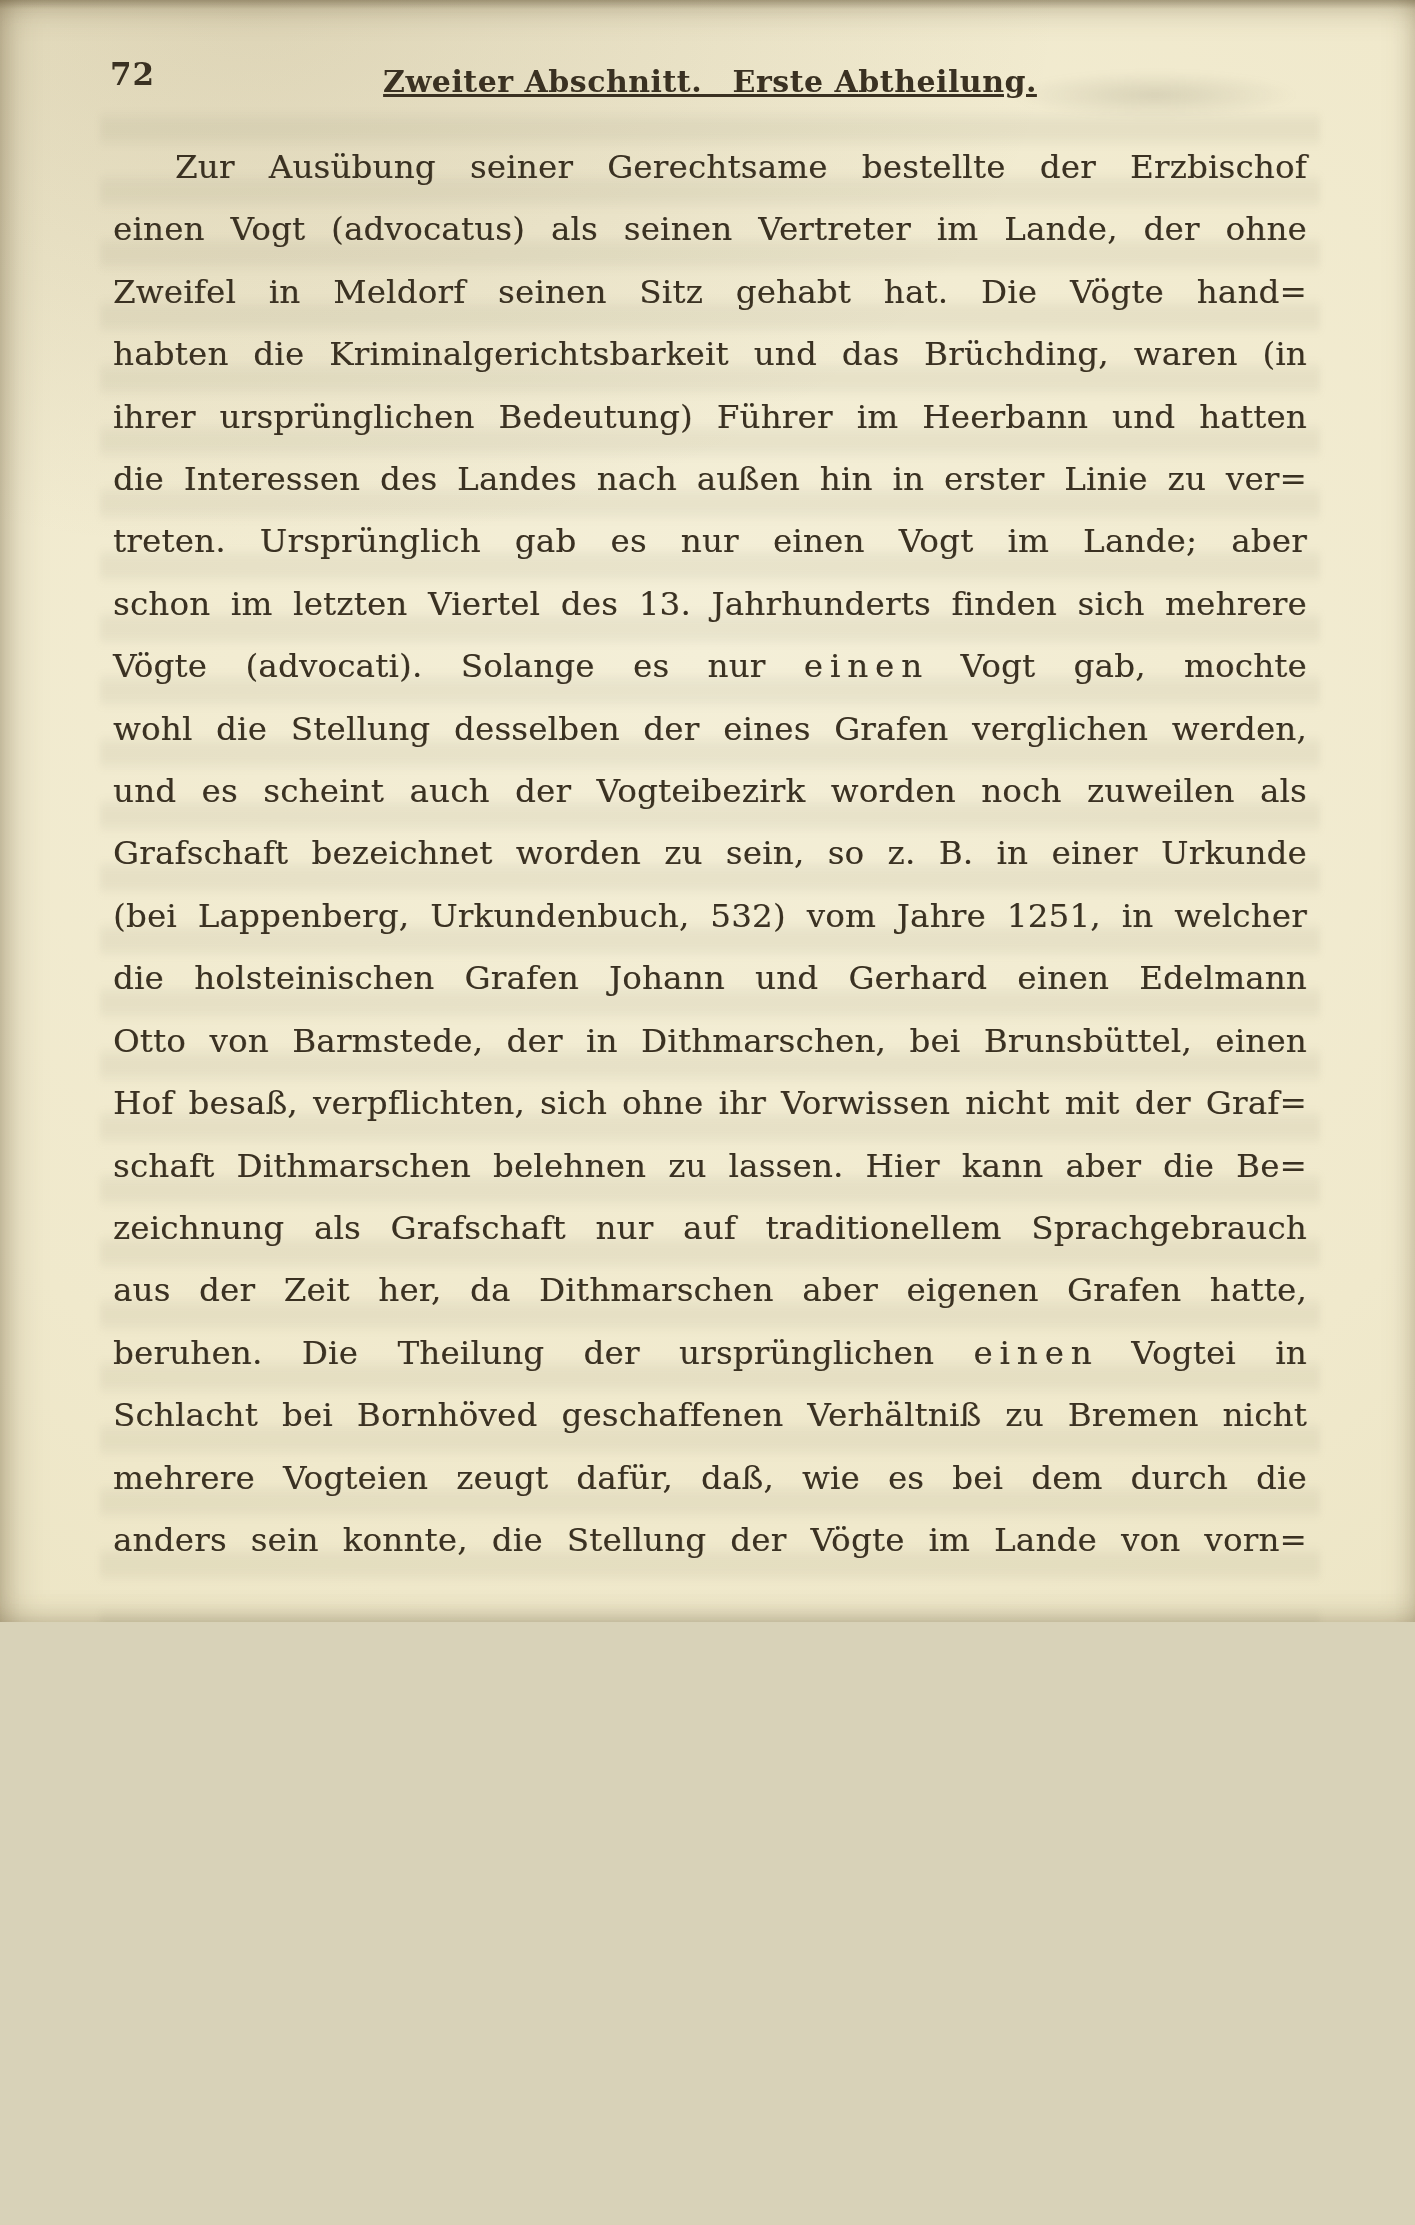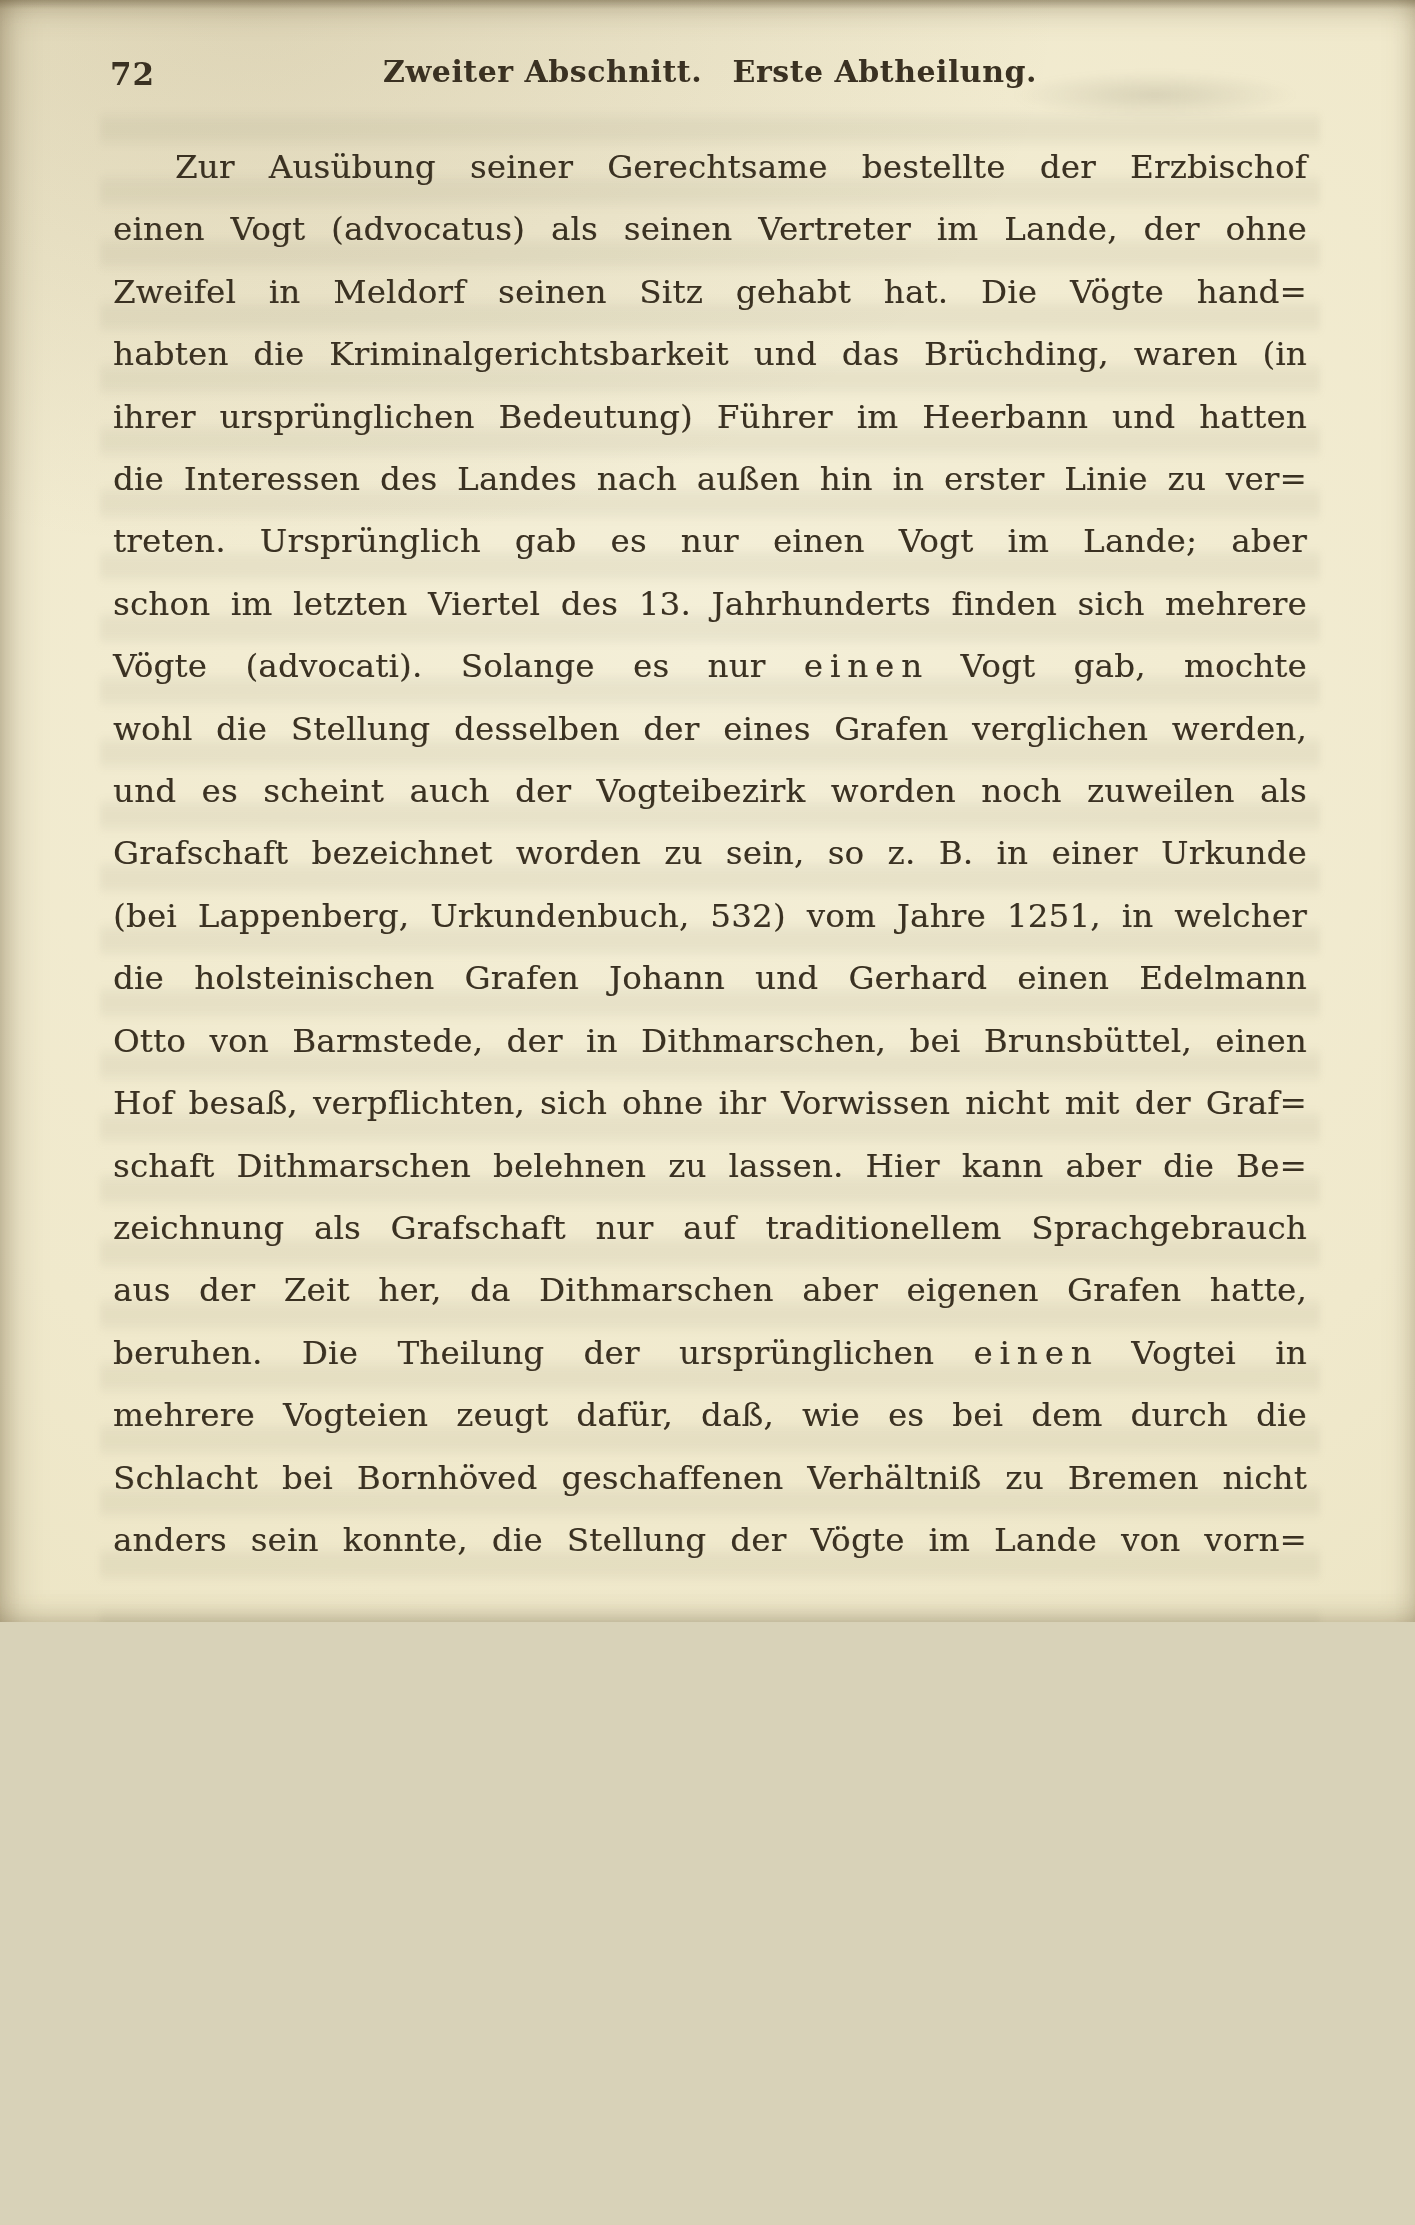--- a/index.html
+++ b/index.html
@@ -58,27 +58,28 @@
     left: 110px;
     top: 56px;
     font-size: 31px;
     font-weight: 700;
     letter-spacing: 1px;
   }
 
   .running-head {
     position: absolute;
     left: 113px;
-    top: 54px;
+    top: 64px;
     width: 1194px;
     text-align: center;
     font-size: 30px;
     font-weight: 700;
     letter-spacing: 0.5px;
     white-space: pre;
+    text-decoration: underline;
   }
 
   .textblock {
     position: absolute;
     left: 113px;
     top: 136px;
     width: 1194px;
   }
 
   .line {
@@ -118,17 +119,17 @@
       <div class="line">und es scheint auch der Vogteibezirk worden noch zuweilen als</div>
       <div class="line">Grafschaft bezeichnet worden zu sein, so z. B. in einer Urkunde</div>
       <div class="line">(bei Lappenberg, Urkundenbuch, 532) vom Jahre 1251, in welcher</div>
       <div class="line">die holsteinischen Grafen Johann und Gerhard einen Edelmann</div>
       <div class="line">Otto von Barmstede, der in Dithmarschen, bei Brunsbüttel, einen</div>
       <div class="line">Hof besaß, verpflichten, sich ohne ihr Vorwissen nicht mit der Graf=</div>
       <div class="line">schaft Dithmarschen belehnen zu lassen. Hier kann aber die Be=</div>
       <div class="line">zeichnung als Grafschaft nur auf traditionellem Sprachgebrauch</div>
       <div class="line">aus der Zeit her, da Dithmarschen aber eigenen Grafen hatte,</div>
       <div class="line">beruhen. Die Theilung der ursprünglichen e i n e n Vogtei in</div>
+      <div class="line">Schlacht bei Bornhöved geschaffenen Verhältniß zu Bremen nicht</div>
       <div class="line">mehrere Vogteien zeugt dafür, daß, wie es bei dem durch die</div>
-      <div class="line">Schlacht bei Bornhöved geschaffenen Verhältniß zu Bremen nicht</div>
       <div class="line">anders sein konnte, die Stellung der Vögte im Lande von vorn=</div>
     </div>
 </div>
 
 </body></html>

